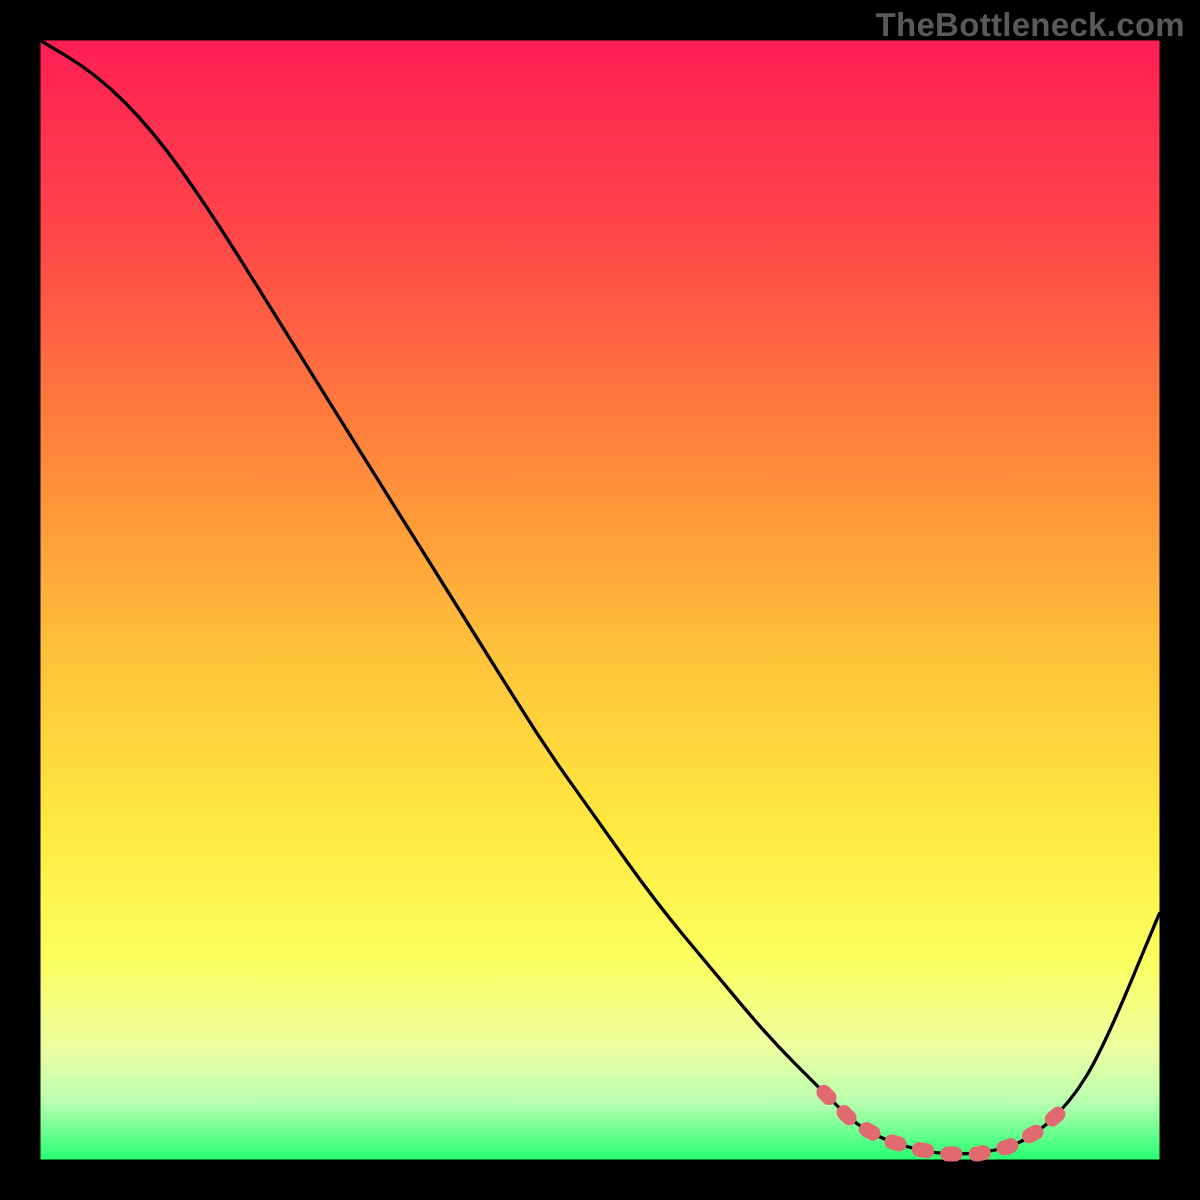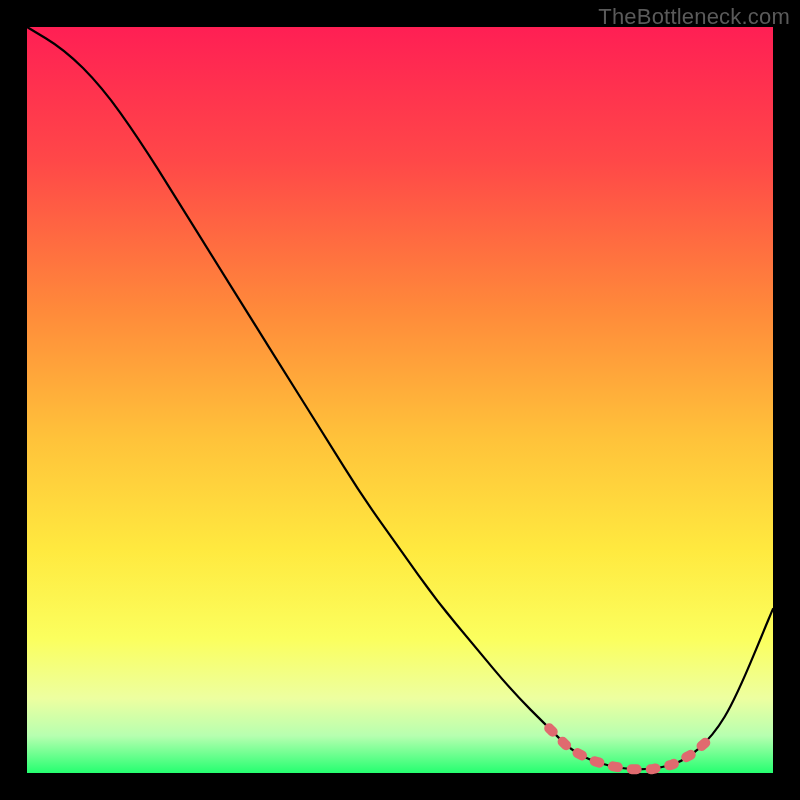--- a/index.html
+++ b/index.html
@@ -16,21 +16,21 @@
     width: 800px;
     height: 800px;
     background: #000;
   }
   .watermark {
     position: absolute;
     top: 4px;
     right: 10px;
     color: #5a5a5a;
     font-size: 22px;
-    font-weight: 400;
+    font-weight: 700;
     z-index: 30;
     letter-spacing: 0.2px;
   }
   svg.plot {
     position: absolute;
     top: 0;
     left: 0;
   }
 </style>
 </head>

